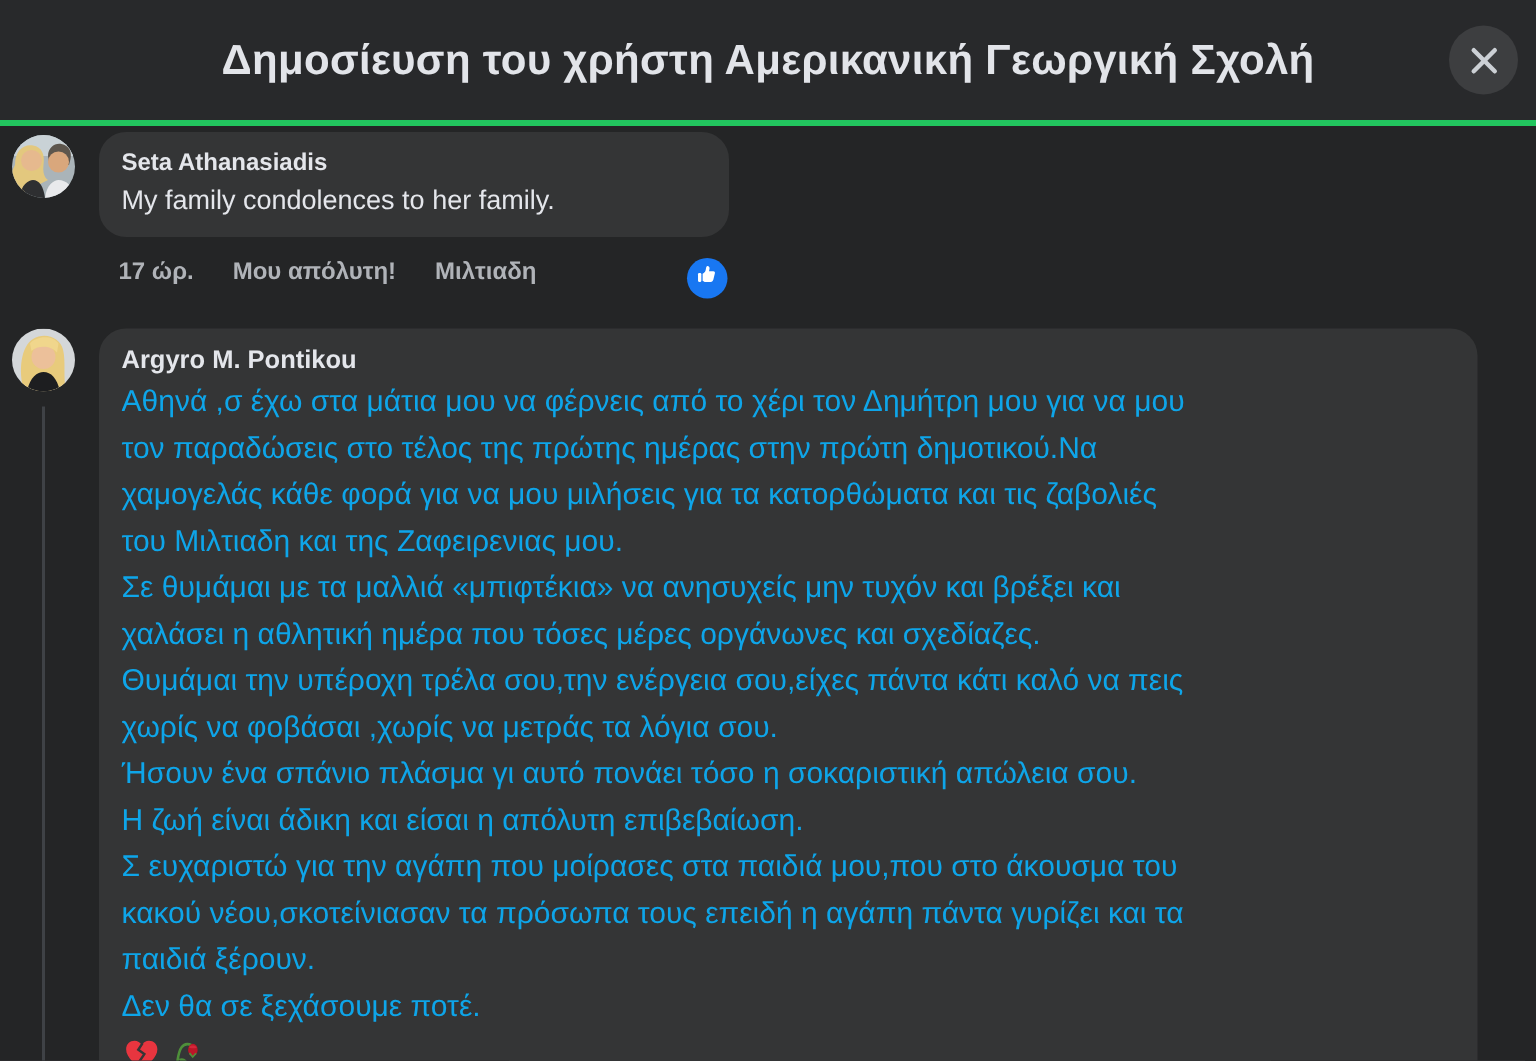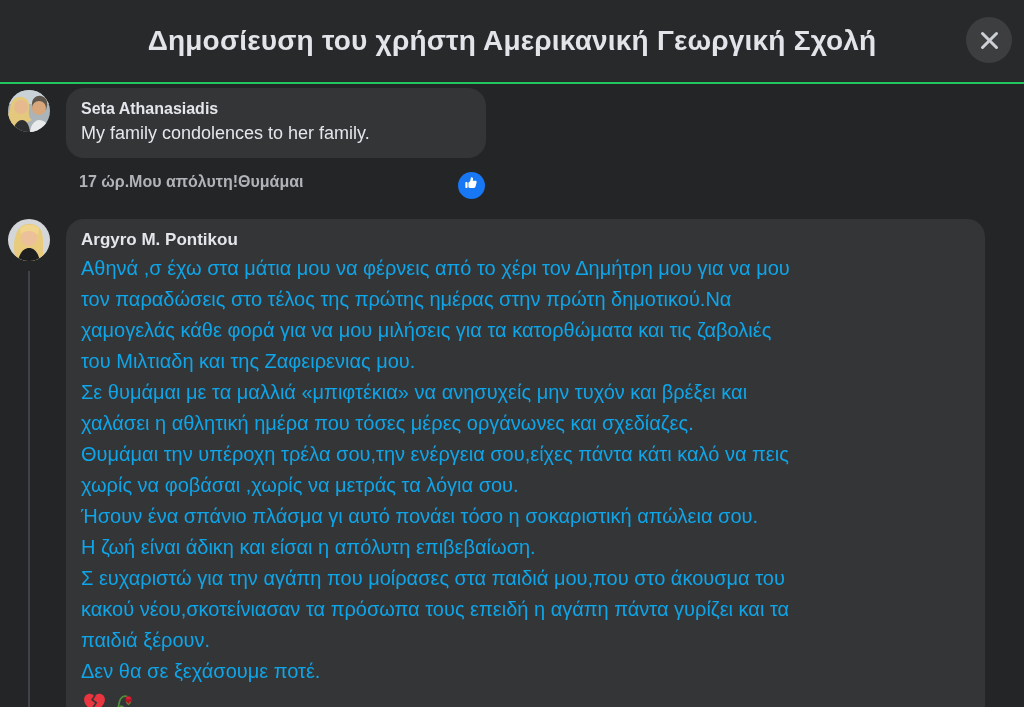--- a/index.html
+++ b/index.html
@@ -8,21 +8,21 @@
     background:#242526;
     font-family:"Liberation Sans","DejaVu Sans",sans-serif;
     color:#e4e6eb;
     position:relative;
   }
 
   
   .modal-header {
     height:84px;
     background:#28292b;
-    border-bottom:2px solid #22c55e;
+    border-bottom:4px solid #22c55e;
     display:flex; align-items:center; justify-content:center;
     position:relative;
   }
   .modal-title {
     font-size:28px; font-weight:bold; color:#e2e4e9;
     letter-spacing:.2px;
   }
   .close-btn {
     position:absolute; right:12px; top:17px;
     width:46px; height:46px; border-radius:50%;
@@ -57,21 +57,21 @@
   .author {
     font-size:16px; font-weight:bold; color:#e4e6eb; line-height:22px;
     cursor:pointer; display:inline-block;
   }
   .author-2 { font-size:17px; }
 
   .msg-1 { font-size:18px; line-height:25px; color:#e4e6eb; margin-top:1px; white-space:pre; }
   .msg-2 { font-size:20px; line-height:31px; color:#0ea5e9; margin-top:2px; white-space:pre; overflow:hidden; }
 
   .action-row {
-    display:flex; align-items:center; 
+    display:flex; align-items:center; gap:26px;
     margin:15px 0 0 13px;
     font-size:16px; color:#b0b3b8;text-align:center;
   }
   .action-row .timestamp { font-weight:600; cursor:pointer; }
   .action-row .action-link { font-weight:bold; cursor:pointer; }
 
   .reaction-badge {
     position:absolute; left:450px; top:82px;
     width:27px; height:27px; border-radius:50%;
     background:#1877f2;
@@ -119,21 +119,21 @@
       </div>
     </div>
     <div class="comment-main">
       <div class="bubble bubble-1">
         <span class="author">Seta Athanasiadis</span>
         <div class="msg-1">My family condolences to her family.</div>
       </div>
       <div class="action-row">
         <span class="timestamp">17 ώρ.</span>
         <span class="action-link">Μου απόλυτη!</span>
-        <span class="action-link">Θυμάμαι</span>
+        <span class="action-link">Μιλτιαδη</span>
       </div>
     </div>
     <div class="reaction-badge">
       <span>
         <svg width="17" height="17" viewBox="0 0 16 16">
           <rect x="2.2" y="6.6" width="2.1" height="5.6" rx="0.7" fill="#fff"></rect>
           <path d="M5.1 7c.7-.3 1.5-1.1 1.8-1.9.3-.8.3-2 .6-2.5.3-.7 1.6-.5 1.9.6.2.9-.3 2.3-.3 2.3h2.7c.7 0 1.2.6 1 1.3l-1 4c-.2.7-.8 1.4-1.6 1.4H6.4l-1.3-.7V7z" fill="#fff"></path>
         </svg>
       </span>
     </div>

